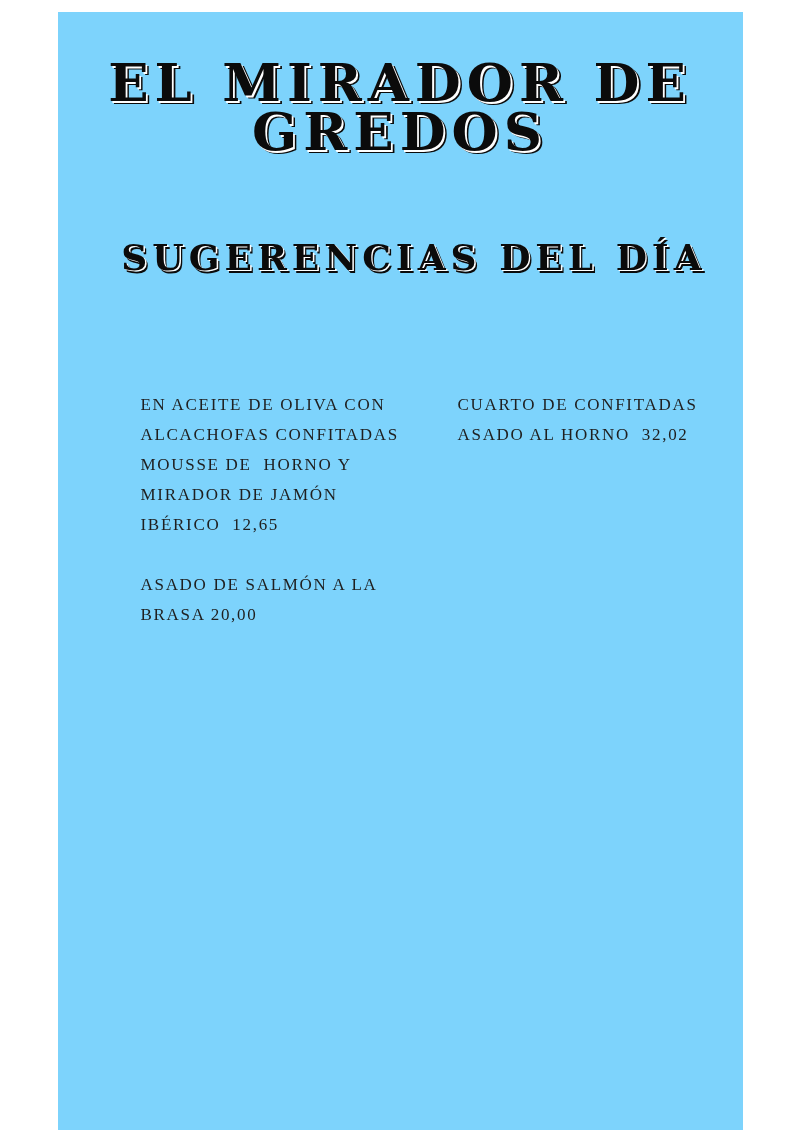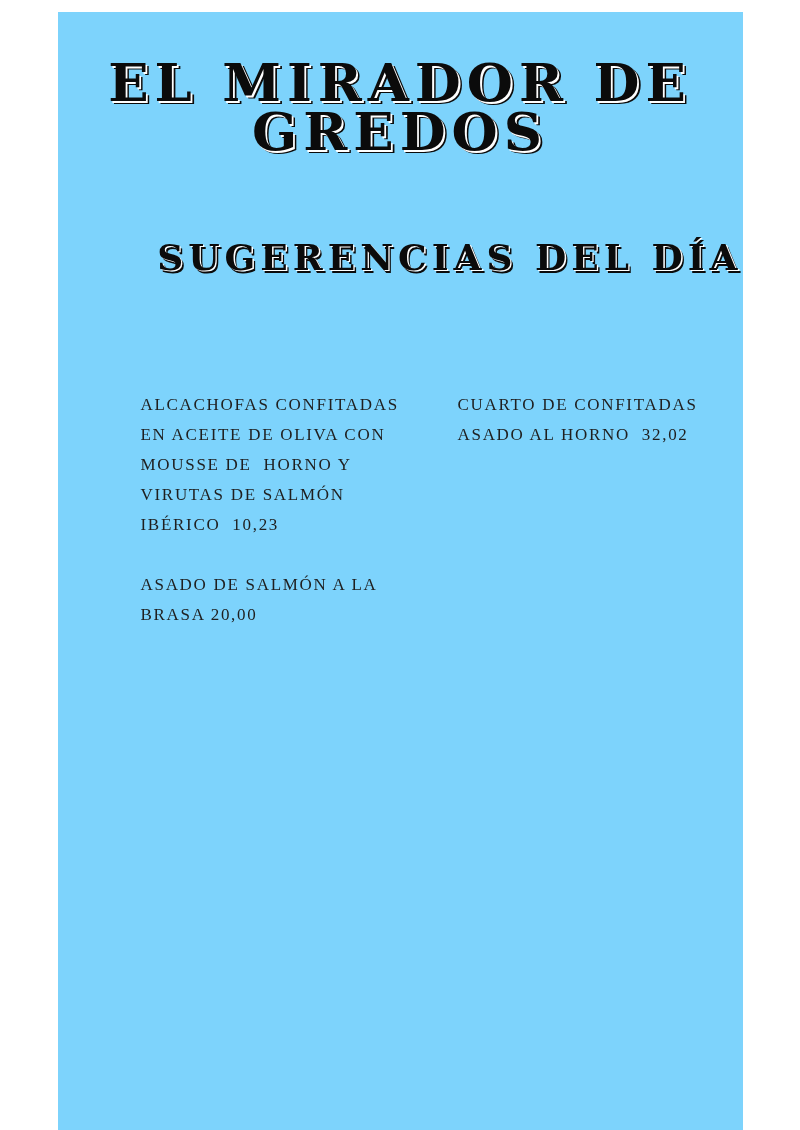--- a/index.html
+++ b/index.html
@@ -25,21 +25,21 @@
     font-weight: 700;
     font-size: 53px;
     line-height: 49px;
     letter-spacing: 6px;
     color: #0b0b0b;
     text-shadow: 1.8px 1.8px 0 #ffffff, 3.4px 3.4px 0 #0b0b0b;
   }
   .title .line { display: block; }
   .subtitle {
     margin: 80px 0 0 0;
-    text-align: right;
+    text-align: center;
     font-family: "DejaVu Serif", serif;
     font-weight: 700;
     font-size: 36px;
     line-height: 42px;
     letter-spacing: 5px;
     color: #0b0b0b;
     text-shadow: 1.4px 1.4px 0 #ffffff, 2.7px 2.7px 0 #0b0b0b;
     padding-left: 28px;
   }
   .columns {
@@ -70,25 +70,25 @@
     <h1 class="title">
       <span class="line">EL MIRADOR DE</span>
       <span class="line">GREDOS</span>
     </h1>
     <h2 class="subtitle">SUGERENCIAS DEL DÍA</h2>
   </header>
 
   <main class="columns">
     <div class="column" id="col-0">
         <div class="menu-item">
+          <div class="menu-line">EN ACEITE DE OLIVA CON</div>
           <div class="menu-line">ALCACHOFAS CONFITADAS</div>
-          <div class="menu-line">EN ACEITE DE OLIVA CON</div>
           <div class="menu-line">MOUSSE DE  HORNO Y</div>
-          <div class="menu-line">VIRUTAS DE SALMÓN</div>
-          <div class="menu-line">IBÉRICO  10,23</div>
+          <div class="menu-line">MIRADOR DE JAMÓN</div>
+          <div class="menu-line">IBÉRICO  12,65</div>
         </div>
         <div class="menu-item">
           <div class="menu-line">ASADO DE SALMÓN A LA</div>
           <div class="menu-line">BRASA 20,00</div>
         </div>
       </div>
     <div class="column" id="col-1">
         <div class="menu-item">
           <div class="menu-line">CUARTO DE CONFITADAS</div>
           <div class="menu-line">ASADO AL HORNO  32,02</div>

